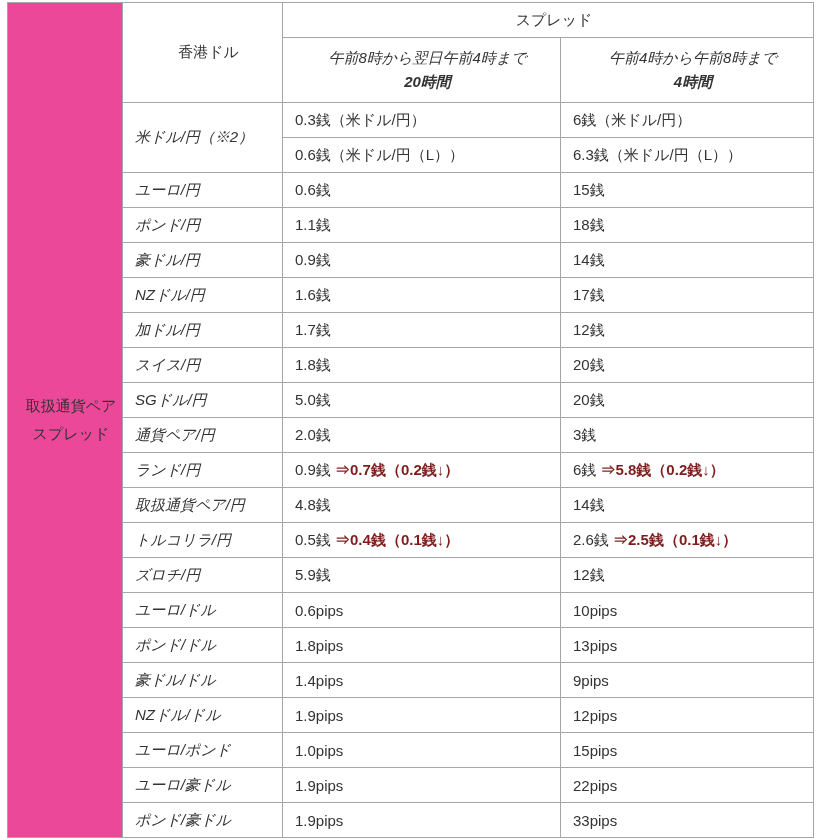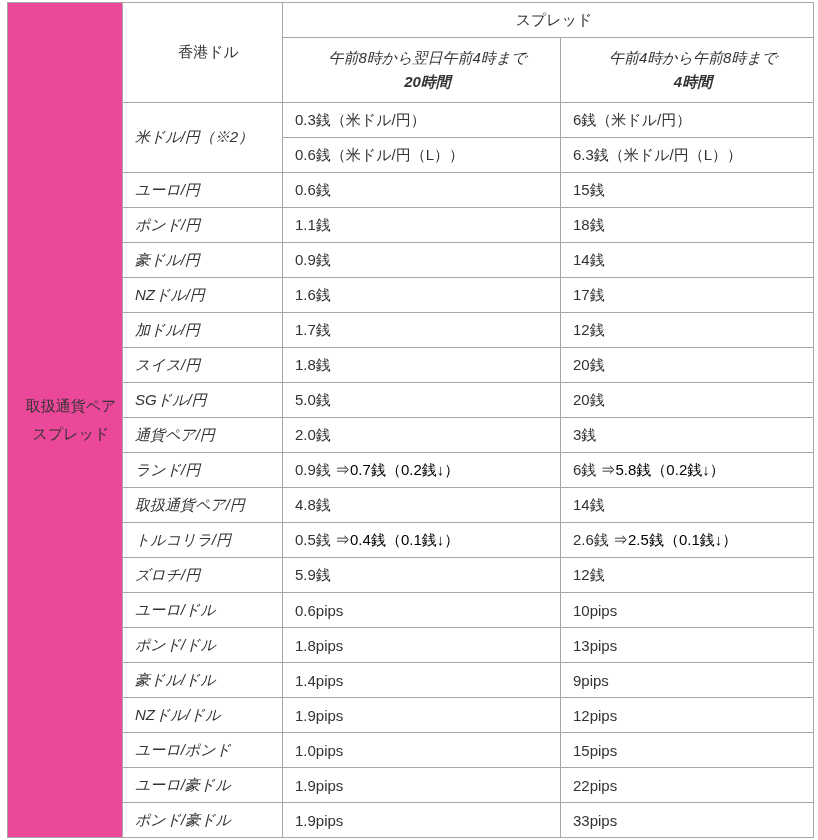--- a/index.html
+++ b/index.html
@@ -33,21 +33,21 @@
     background: #ec4899;
     text-align: center;
     padding: 0;
     line-height: 1.9;
   }
   tr.h1 td { height: 34px; margin-left: 25px; }
   tr.h2 td { height: 64px; line-height: 1.6; font-style: italic; }
   tr.data td { height: 34px; }
   td.paircell { padding-left: 10px; font-style: italic; }
   .bold { font-weight: bold; }
-  .red { color: #000000; }
+  .red { color: #7f1d1d; font-weight: bold; }
 </style>
 </head>
 <body>
 
 <div class="wrap">
 <table class="spread">
   <colgroup>
     <col style="width:115px">
     <col style="width:160px">
     <col style="width:278px">

